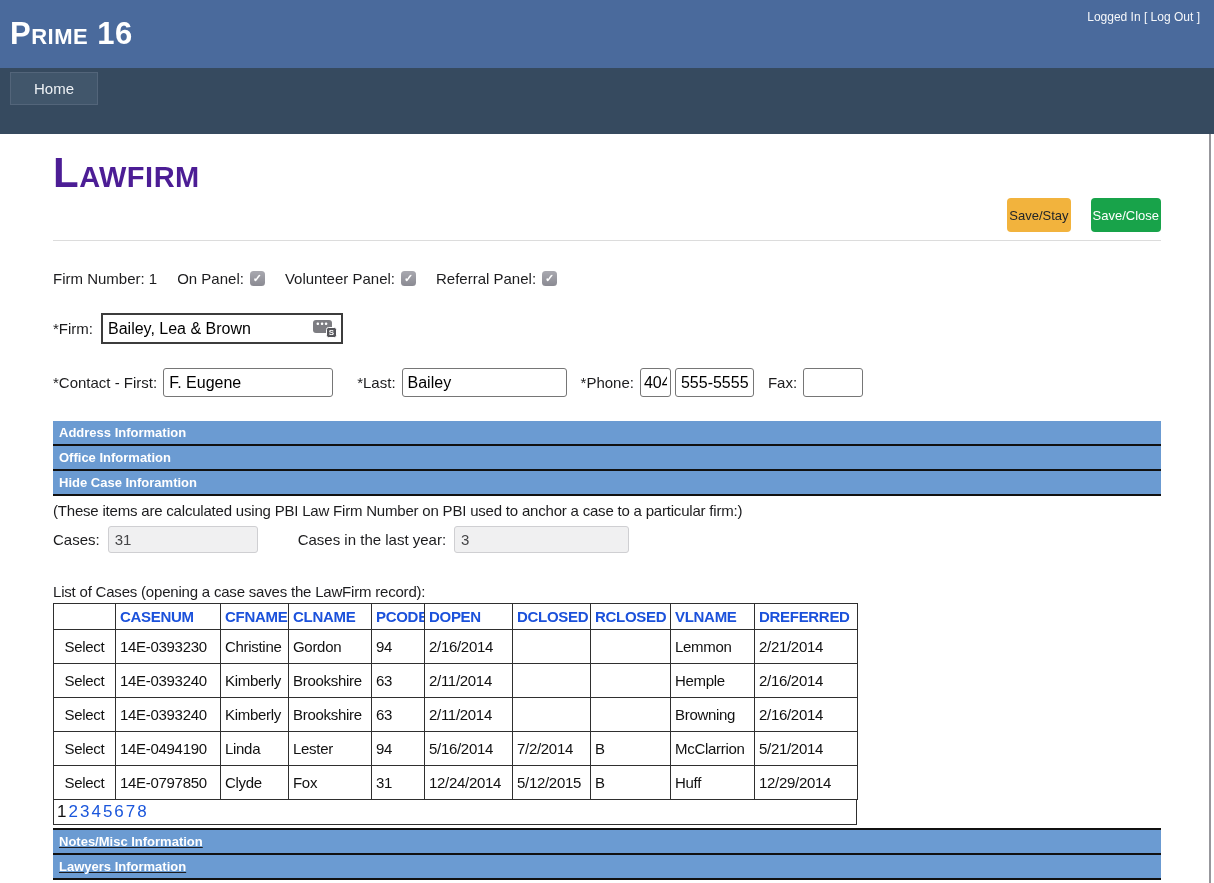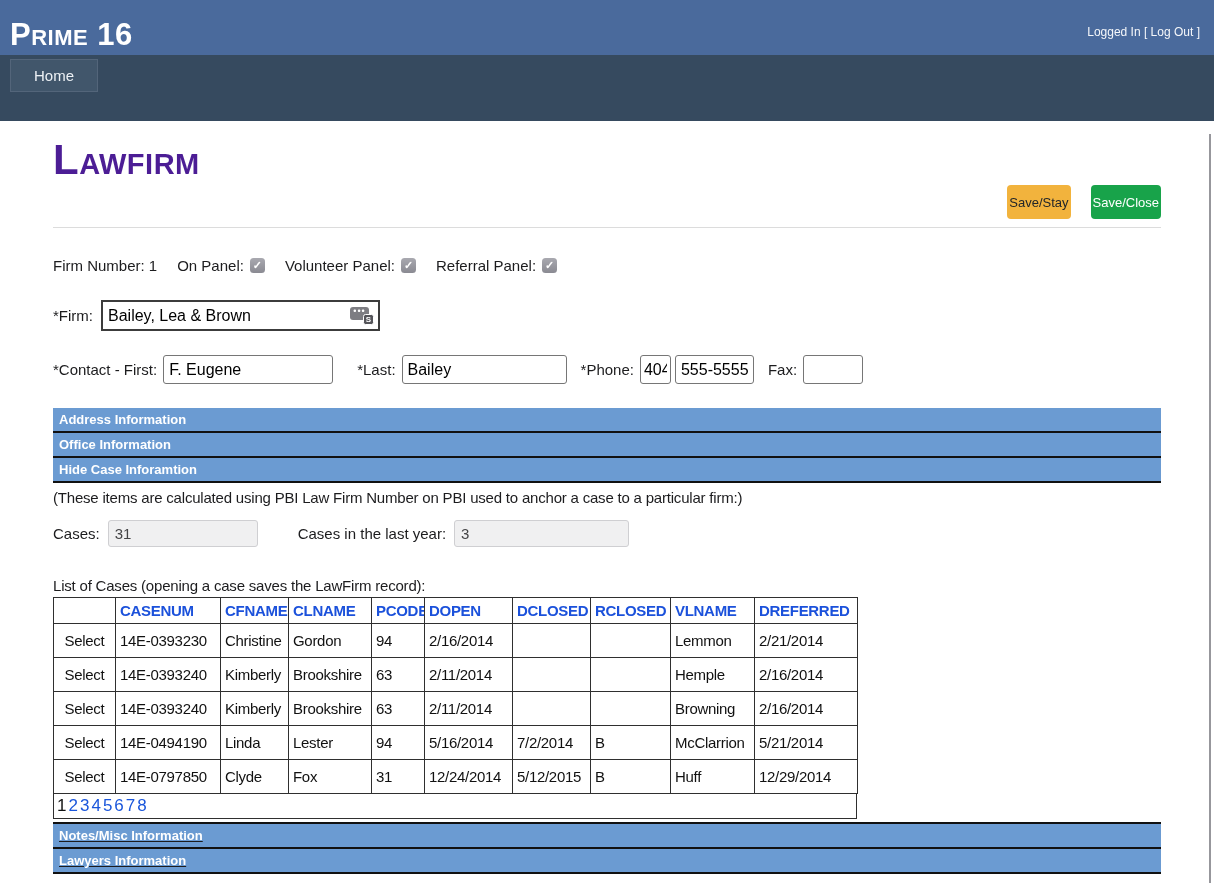--- a/index.html
+++ b/index.html
@@ -1,22 +1,22 @@
 <!DOCTYPE html>
 <html><head>
 <meta charset="utf-8">
 <style>
   * { margin:0; padding:0; box-sizing:border-box; }
   html,body { width:1214px; height:883px; overflow:hidden; background:#ffffff;
               font-family:"Liberation Sans", sans-serif; color:#1c1c1e; }
   .page { position:relative; width:1214px; height:883px; background:#fff; }
 
   
-  .topbar { height:55px; background:#4a6a9c; display:flex; align-items:center;
-            justify-content:space-between; padding:15px 14px 0 10px; }
+  .topbar { height:68px; background:#4a6a9c; display:flex; align-items:center;
+            justify-content:space-between; padding:0 14px 0 10px; }
   .brand { color:#fff; font-weight:700; font-size:31px; font-variant:small-caps;
            letter-spacing:.5px; }
   .session { color:#f5f7fa; font-size:12px; align-self:flex-start; margin-top:10px;text-align:center; }
 
   
   .navbar { height:66px; background:#364a5f; }
   .home-tab { display:inline-block; margin:4px 0 0 10px; padding:7px 23px;
               background:#41566b; border:1px solid #53657a; color:#edf1f5;
               font-size:15px; cursor:default; }
 
@@ -33,21 +33,21 @@
 
   .field-row { display:flex; align-items:center; font-size:15px; }
   .row-panels { margin-top:29px; gap:0; }
   .row-panels .chk-group { display:flex; align-items:center; margin-left:20px; }
   .checkbox { display:inline-flex; align-items:center; justify-content:center;
               width:15px; height:15px; margin-left:6px; border-radius:3.5px;
               background:linear-gradient(180deg,#a9a9b0,#8a8a92);
               color:#fff; font-size:11px; font-weight:700; }
 
   .row-firm { margin-top:26px; }
-  .firm-wrap { display:inline-flex; align-items:center; width:279px; height:31px;
+  .firm-wrap { display:inline-flex; align-items:center; width:242px; height:31px;
                border:2px solid #3c3c3c; margin-left:8px; background:#fff; }
   .firm-wrap input { flex:1; border:none; outline:none; font-size:16px; padding:0 5px;
                      font-family:"Liberation Sans", sans-serif; min-width:0; }
   .pw-icon { position:relative; width:24px; height:18px; margin-right:4px; flex:none; }
   .pw-icon .pw-body { position:absolute; left:0; top:0; width:19px; height:13px;
                       background:#7d7d82; border-radius:3px; color:#fff; font-size:9px;
                       line-height:8px; text-align:center; letter-spacing:1px; }
   .pw-icon .pw-badge { position:absolute; right:0; bottom:0; width:11px; height:11px;
                        background:#55555a; border:1px solid #fff; border-radius:2.5px;
                        color:#fff; font-size:8px; font-weight:700; line-height:9px;
@@ -60,21 +60,21 @@
   .gap-lg { margin-left:24px; }
   .gap-md { margin-left:14px; }
 
   
   .sections-top { margin-top:24px; }
   .section-bar { height:25px; background:#6b9bd2; border-bottom:2px solid #111;
                  color:#ffffff; font-size:13px; font-weight:700; display:flex;
                  align-items:center; padding-left:6px; cursor:pointer; }
 
   .calc-note { margin-top:6px; font-size:15px; letter-spacing:-0.2px; }
-  .row-cases { margin-top:14px; }
+  .row-cases { margin-top:7px; }
   .ro { height:27px; background:#f0f0f1; border:1px solid #cfcfd2; border-radius:3px;
         color:#454547; font-size:15px; padding:0 6px; margin-left:8px;
         font-family:"Liberation Sans", sans-serif; }
 
   .list-label { margin-top:30px; font-size:15px; letter-spacing:-0.2px; }
 
   
   table.cases { border-collapse:collapse; table-layout:fixed; width:804px; margin-top:3px; }
   table.cases th, table.cases td { border:1px solid #2f2f2f; font-size:15px;
         padding:2px 4px; overflow:hidden; white-space:nowrap; letter-spacing:-0.3px; }

